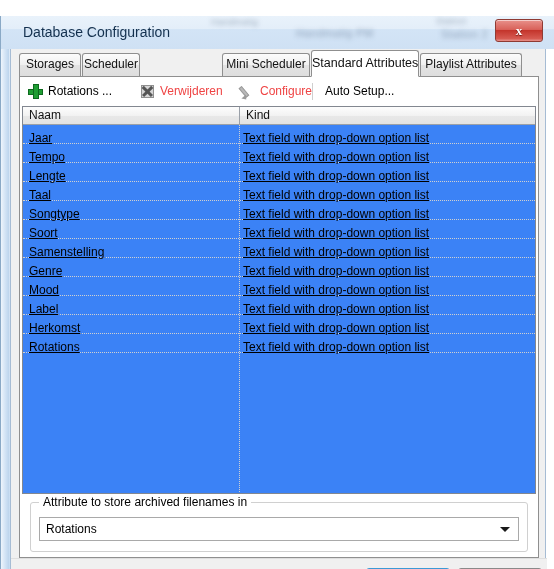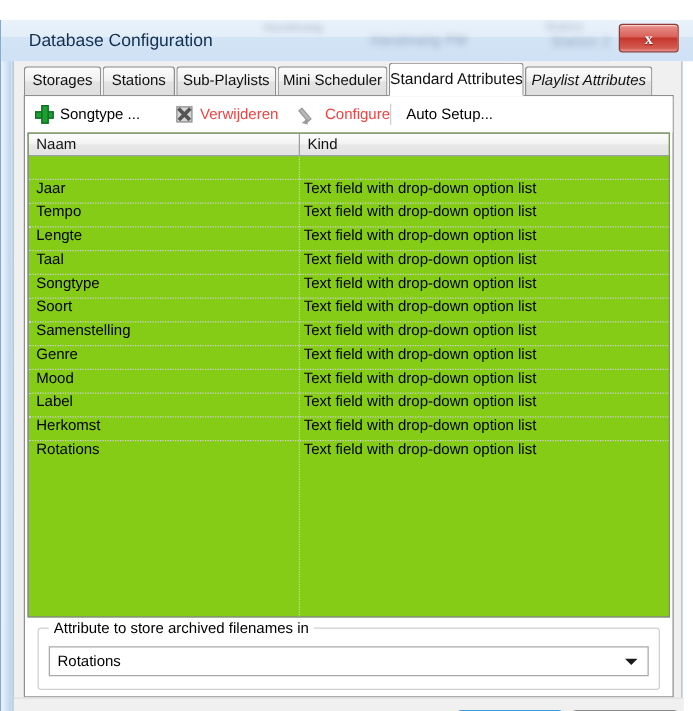--- a/index.html
+++ b/index.html
@@ -187,21 +187,21 @@
     background: #cfcfcf;
   }
 
   
   #grid {
     position: absolute;
     left: 2px; top: 29px;
     width: 514px; height: 388px;
     box-sizing: border-box;
     border: 1px solid #828790;
-    background: #84cc16;
+    background: #3b82f6;
     overflow: hidden;
   }
   #grid-header {
     position: absolute; left: 0; top: 0; width: 512px; height: 18px;
     background: linear-gradient(to bottom, #fdfdfd 0%, #f2f2f2 50%, #e8e8e8 51%, #e3e3e3 100%);
     border-bottom: 1px solid #9aa0a8;
     box-sizing: border-box;
   }
   .hcell {
     position: absolute; top: 0; height: 17px; line-height: 17px;
@@ -217,22 +217,22 @@
     position: absolute; left: 0; top: 18px; width: 512px; height: 369px;
     overflow: hidden;
   }
   .grow {
     position: relative; height: 19px;
     border-bottom: 1px dotted #d0d0d0;
     box-sizing: border-box;
     cursor: default;
   }
   .gc {
-    position: absolute; top: 16px; height: 18px; line-height: 18px;
-    font-size: 12px; color: #000; white-space: nowrap; overflow: hidden;
+    position: absolute; top: 4px; height: 18px; line-height: 18px;
+    font-size: 12px; color: #000; white-space: nowrap; overflow: hidden; text-decoration: underline;
   }
   .gc-name { left: 6px; width: 210px; }
   .gc-kind { left: 220px; width: 288px; }
   .vdiv {
     position: absolute; left: 216px; top: 0; width: 1px; height: 100%;
     border-left: 1px dotted #d0d0d0;
   }
 
   
   #groupbox {
@@ -312,34 +312,33 @@
     <div id="title-text">Database Configuration</div>
     <div id="close-button">
       <div id="close-icon">x</div>
     </div>
   </div>
 
   <div id="client">
 
     <div id="tabstrip">
       <div class="tab" style="left:8px;   width:62px;">Storages</div>
-      <div class="tab" style="left:71px;  width:58px;">Stations</div>
-      <div class="tab" style="left:130px; width:80px;">Sub-Playlists</div>
+      <div class="tab" style="left:71px;  width:58px;">Scheduler</div>
       <div class="tab" style="left:211px; width:88px;">Mini Scheduler</div>
       <div class="tab active" style="left:300px; width:108px;">Standard Attributes</div>
-      <div class="tab" style="left:409px; width:102px;font-style:italic;">Playlist Attributes</div>
+      <div class="tab" style="left:409px; width:102px;">Playlist Attributes</div>
     </div>
 
     <div id="tabpage">
 
       <div id="toolbar">
 
         <div class="tbtn" style="left:8px;">
           <span class="ico ico-plus"></span>
-          <span class="tbtn-label">Songtype ...</span>
+          <span class="tbtn-label">Rotations ...</span>
         </div>
 
         <div class="tbtn disabled" style="left:120px;">
           <span class="ico ico-del">
             <span class="box"></span>
               <span class="b1"></span>
               <span class="b2"></span>
           </span>
           <span class="tbtn-label">Verwijderen</span>
         </div>

